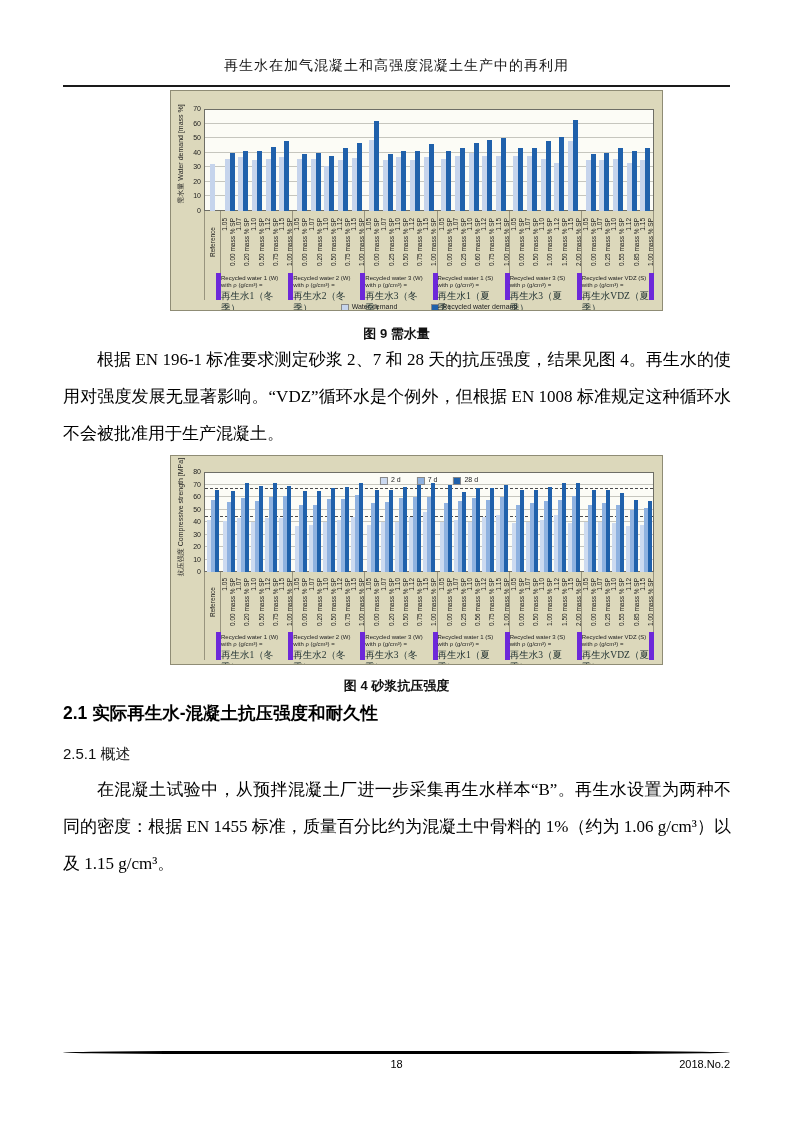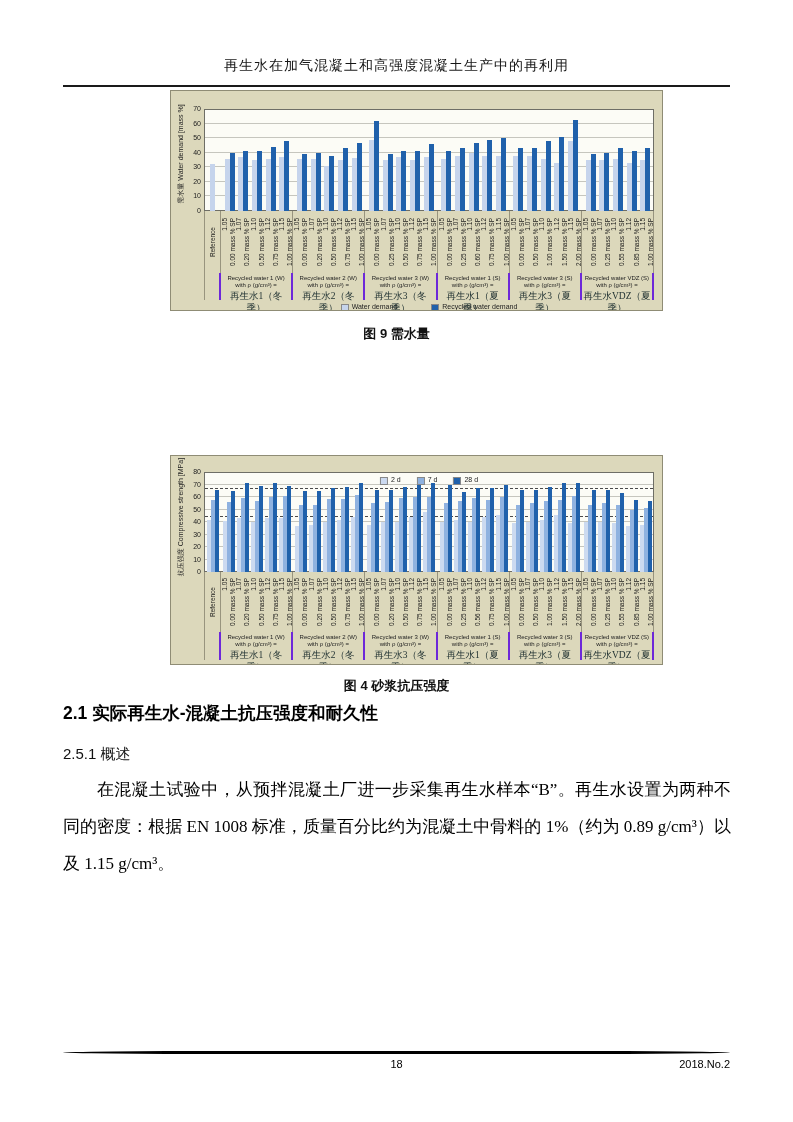--- a/index.html
+++ b/index.html
@@ -38,21 +38,21 @@
   .cols{position:relative;display:flex;}
   .grp{display:flex;flex-direction:column;min-width:0;}
   .grp-bars{display:flex;align-items:flex-end;justify-content:space-evenly;}
   .cat{display:flex;align-items:flex-end;}
   .bar{flex:none;}
   .grp-ticks{display:flex;border-right:1px solid #98947e;}
   .grp.first .grp-ticks,.grp.first .grp-label{border-left:1px solid #98947e;}
   .xtick{flex:1;position:relative;min-width:0;}
   .xtick-inner{position:absolute;left:50%;top:50%;transform:translate(-50%,-50%) rotate(-90deg);
         white-space:nowrap;font-size:6.5px;line-height:7.5px;text-align:right;color:#1a1a1a;}
-  .grp-label{border-right:2px solid #6d28d9;text-align:center;padding-top:2px;box-sizing:border-box;}
+  .grp-label{border-right:5px solid #6d28d9;padding-top:2px;box-sizing:border-box;}
   .grp-label .en{font-size:6px;line-height:7px;color:#222;}
   .grp-label .zh{font-size:9.5px;line-height:12px;margin-top:1px;color:#233;
         font-family:"Liberation Serif",serif;}
   .legend-bottom{display:flex;justify-content:center;align-items:flex-start;gap:34px;padding-top:3px;}
   .legend-top{position:absolute;display:flex;gap:16px;align-items:center;left:50%;top:3px;
         transform:translateX(-50%);}
   .litem{display:flex;gap:3px;align-items:flex-start;font-size:7px;line-height:8px;color:#222;}
   .lsw{width:6px;height:6px;flex:none;margin-top:1px;border:0.5px solid #888;}
 </style>
 </head>
@@ -389,20 +389,21 @@
               <div>
                 <div>Recycled water demand</div>
               </div>
             </div>
           </div>
         </div>
       </div>
     </div>
   <div class="caption" style="top:325px;">图 9 需水量</div>
 
+  <div class="para" id="p1" style="top:341px;">根据 EN 196-1 标准要求测定砂浆 2、7 和 28 天的抗压强度，结果见图 4。再生水的使用对强度发展无显著影响。“VDZ”循环水是个例外，但根据 EN 1008 标准规定这种循环水不会被批准用于生产混凝土。</div>
 
   <div class="chart" id="chart2">
       <div class="chart-body">
         <div class="ylab" style="height: 110px;">
           <div class="ylab-inner">抗压强度  Compressive strength [MPa]</div>
         </div>
         <div class="ycol" style="height: 110px;">
           <div class="ytick" style="bottom: -4px;">0</div>
           <div class="ytick" style="bottom: 8.5px;">10</div>
           <div class="ytick" style="bottom: 21px;">20</div>
@@ -763,18 +764,18 @@
             </div>
           </div>
         </div>
       </div>
     </div>
   <div class="caption" style="top:677px;">图 4 砂浆抗压强度</div>
 
   <div class="h25">2.1 实际再生水-混凝土抗压强度和耐久性</div>
   <div class="h251">2.5.1 概述</div>
 
-  <div class="para" id="p2" style="top:771px;">在混凝土试验中，从预拌混凝土厂进一步采集再生水样本“B”。再生水设置为两种不同的密度：根据 EN 1008 标准，质量百分比约为混凝土中骨料的 1%（约为 0.89 g/cm³）以及 1.15 g/cm³。</div>
+  <div class="para" id="p2" style="top:771px;">在混凝土试验中，从预拌混凝土厂进一步采集再生水样本“B”。再生水设置为两种不同的密度：根据 EN 1455 标准，质量百分比约为混凝土中骨料的 1%（约为 1.06 g/cm³）以及 1.15 g/cm³。</div>
 
   <div class="footer-rule"></div>
   <div class="footer-page">18</div>
   <div class="footer-issue">2018.No.2</div>
 </div>
 
 </body></html>

